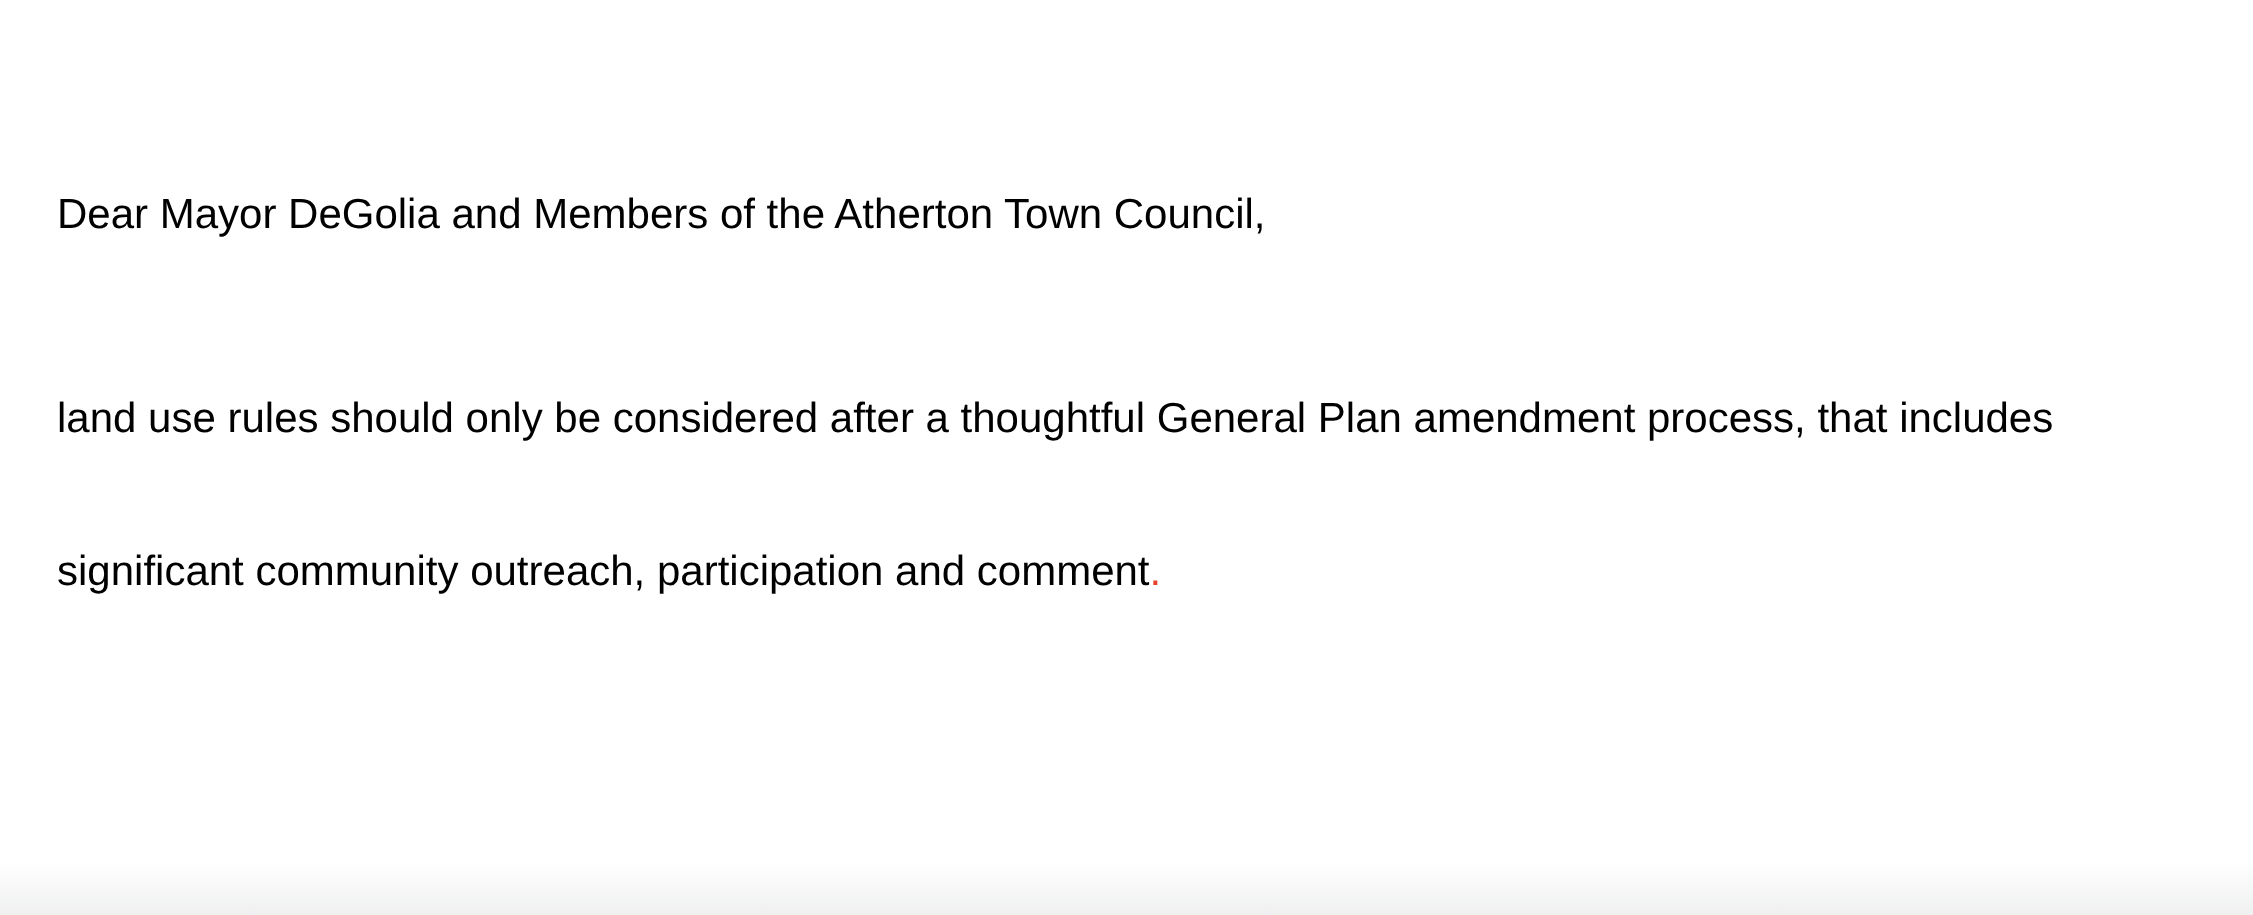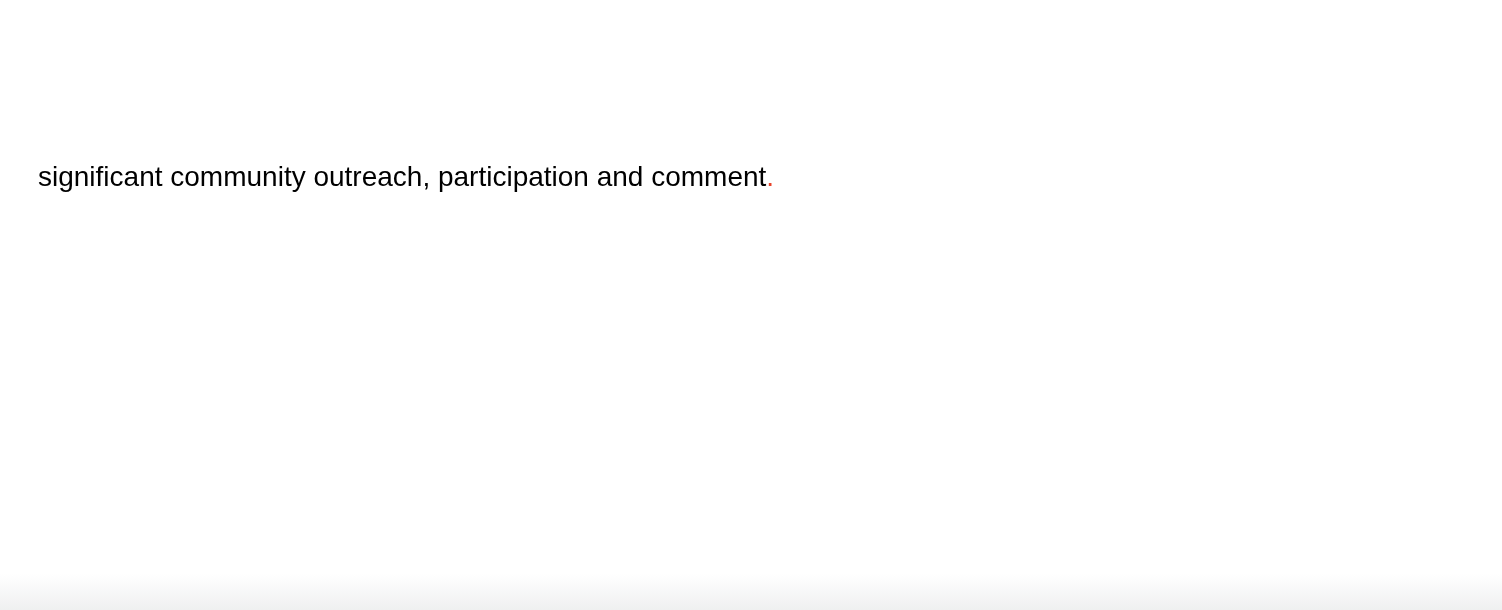--- a/index.html
+++ b/index.html
@@ -39,21 +39,23 @@
     background: linear-gradient(to bottom, rgba(232,233,233,0) 0%, rgba(226,227,228,0.55) 100%);
     pointer-events: none;
   }
 </style>
 </head>
 <body>
 
 <div class="page">
   <div class="letter-text">
 
+    <div class="line">Dear Mayor DeGolia and Members of the Atherton Town Council,</div>
 
+    <div class="line">land use rules should only be considered after a thoughtful General Plan amendment process, that includes</div>
     <div class="line"><span>significant community outreach, participation and comment</span><span class="red-period">.</span></div>
 
     
     
     
 
     
 
     
     

